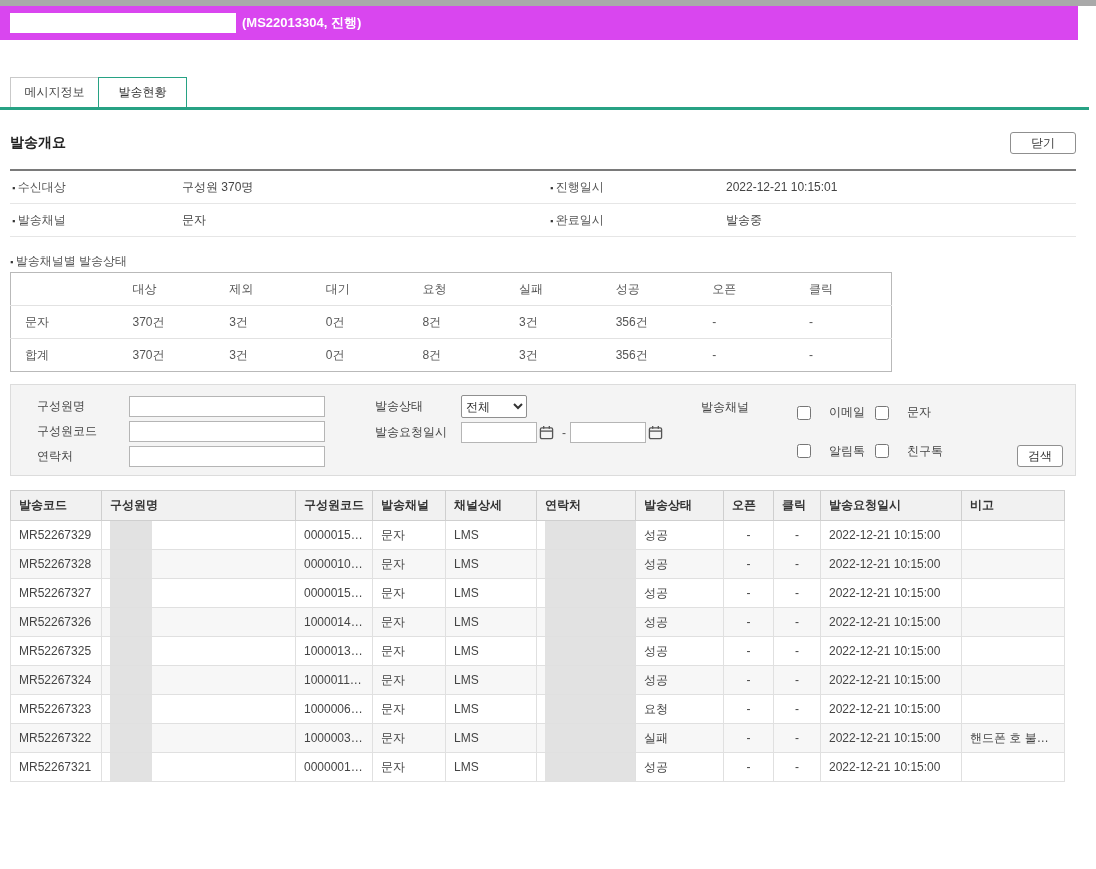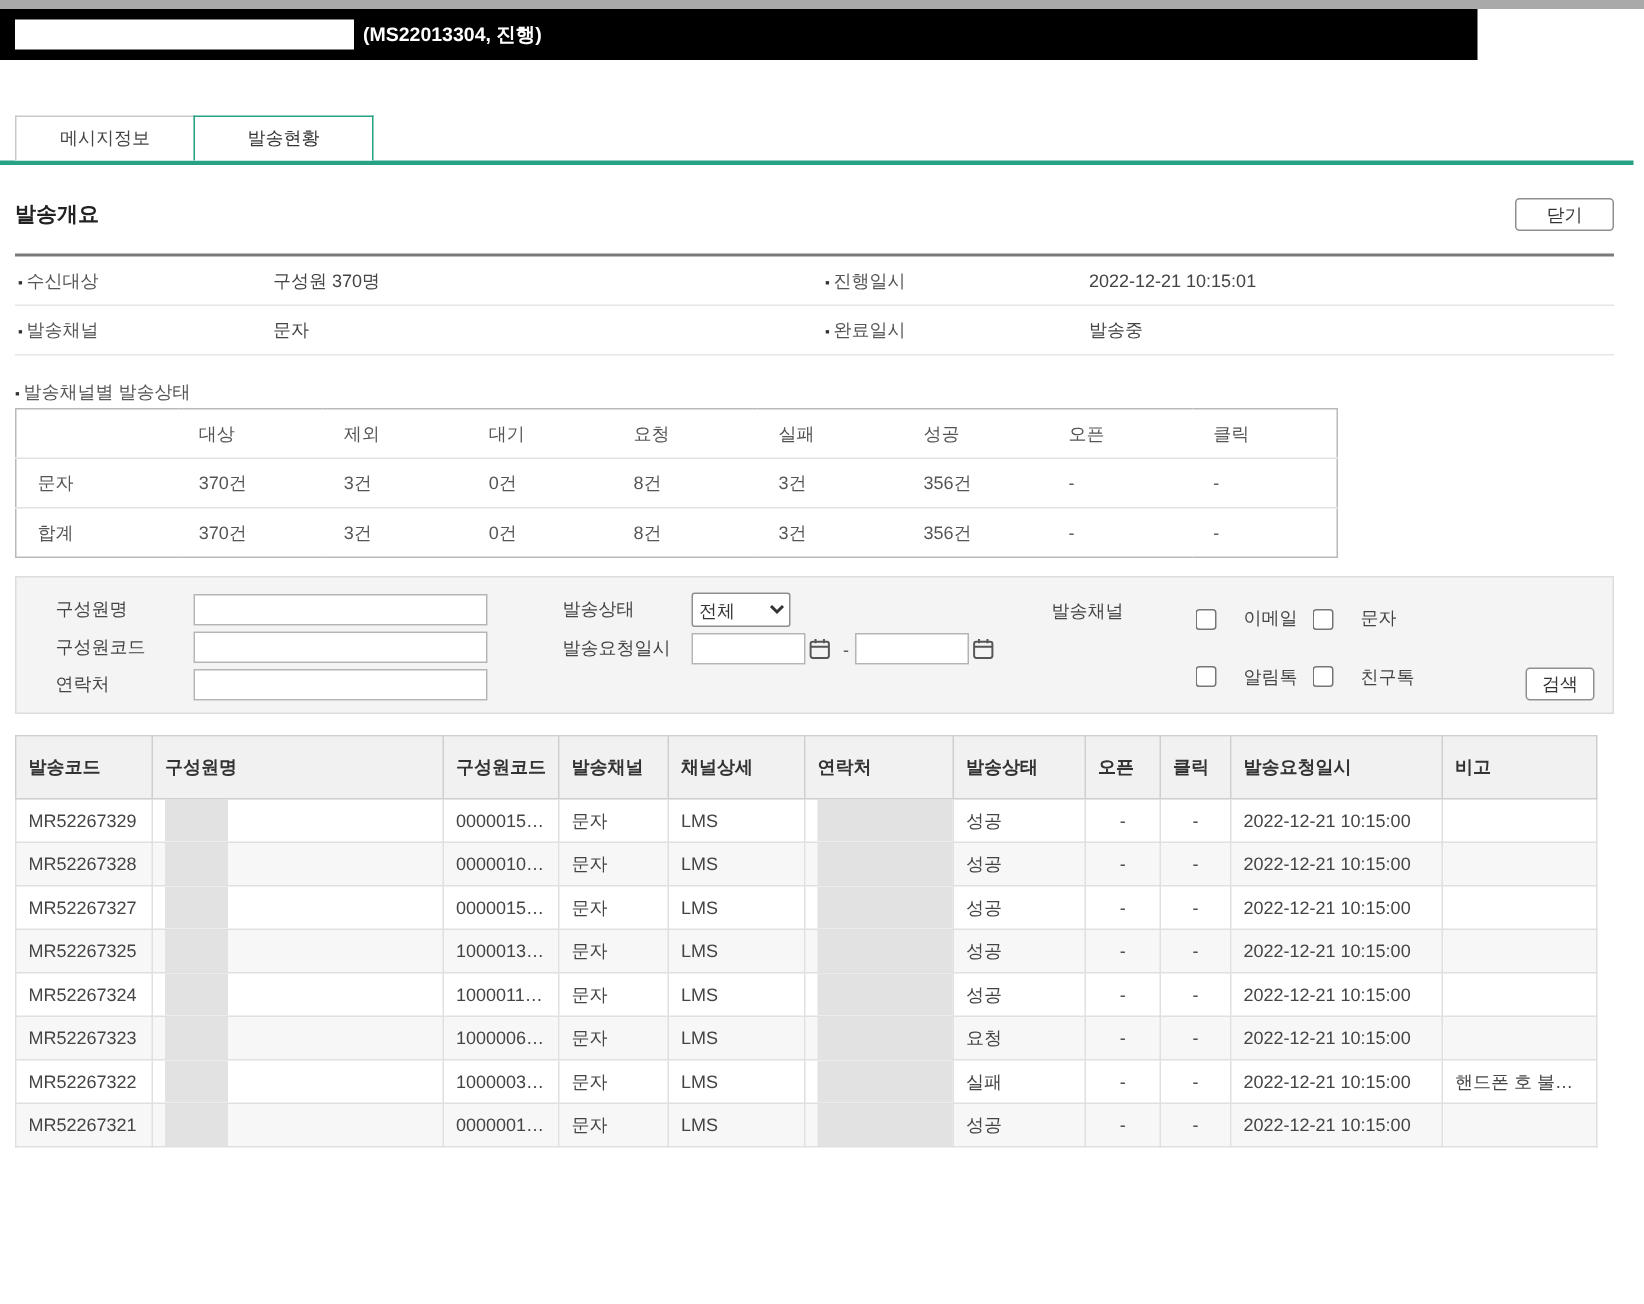--- a/index.html
+++ b/index.html
@@ -6,34 +6,34 @@
   html,body { margin:0; padding:0; background:#fff; }
   body {
     width:1096px; height:869px;
     font-family:"Liberation Sans","DejaVu Sans",sans-serif;
     font-size:12px; color:#444; overflow:hidden;
   }
   
   .top-strip { height:6px; background:#a9a9a9; width:1096px; }
   
   .app-header {
-    height:34px; background:#000000; width:985px;
+    height:34px; background:#d946ef; width:1078px;
     display:flex; align-items:center; padding:0 10px;
   }
   .title-box { width:226px; height:20px; background:#fff; }
   .title-text { color:#fff; font-weight:bold; font-size:13px; margin-left:6px; letter-spacing:0; }
 
   
   .tabs {
     margin-top:37px; width:1089px;
     border-bottom:3px solid #27a284;
     display:flex; padding-left:10px;
   }
   .tab {
-    width:120px; height:30px; line-height:28px; text-align:center;
+    width:89px; height:30px; line-height:28px; text-align:center;
     background:#fff; border:1px solid #c9c9c9; border-bottom:none;
     color:#444; cursor:pointer; font-size:12px;
   }
   .tab + .tab { margin-left:-1px; }
   .tab.active { border:1px solid #27a284; border-bottom:none; color:#333; }
 
   .content { padding:0 10px; width:1086px; }
 
   
   .section-head { display:flex; justify-content:space-between; align-items:center; margin-top:22px; }
@@ -112,21 +112,21 @@
   .chk { display:flex; align-items:center; gap:18px; color:#444; }
   .chk input { width:14px; height:14px; margin:0; }
   .search-btn { position:absolute; right:12px; bottom:8px; }
 
   
   table.main-table {
     margin-top:14px; width:1054px; border-collapse:collapse;
     border:1px solid #b5b5b5; table-layout:fixed;
   }
   table.main-table th {
-    background:#f1f1f1; border:1px solid #cfcfcf; height:42px;
+    background:#f1f1f1; border:1px solid #cfcfcf; height:30px;
     font-weight:bold; color:#333; text-align:left; padding:0 8px; font-size:12px;
   }
   table.main-table td {
     border:1px solid #e0e0e0; height:28px; padding:0 8px; color:#444;
     white-space:nowrap; overflow:hidden; text-overflow:ellipsis; font-size:12px;
   }
   table.main-table tbody tr:nth-child(even) { background:#f7f7f7; }
   table.main-table td:nth-child(8), table.main-table td:nth-child(9) { text-align:center; }
   td.redact-cell { padding:0 0 0 8px; }
   .redact { background:#e2e2e2; height:28px; }
@@ -371,20 +371,37 @@
           <td class="redact-cell">
             <div class="redact"></div>
           </td>
           <td>성공</td>
           <td>-</td>
           <td>-</td>
           <td>2022-12-21 10:15:00</td>
           <td></td>
         </tr>
         <tr>
+          <td>MR52267326</td>
+          <td class="redact-cell">
+            <div class="redact"></div>
+          </td>
+          <td>1000014737</td>
+          <td>문자</td>
+          <td>LMS</td>
+          <td class="redact-cell">
+            <div class="redact"></div>
+          </td>
+          <td>성공</td>
+          <td>-</td>
+          <td>-</td>
+          <td>2022-12-21 10:15:00</td>
+          <td></td>
+        </tr>
+        <tr>
           <td>MR52267325</td>
           <td class="redact-cell">
             <div class="redact"></div>
           </td>
           <td>1000013260</td>
           <td>문자</td>
           <td>LMS</td>
           <td class="redact-cell">
             <div class="redact"></div>
           </td>

